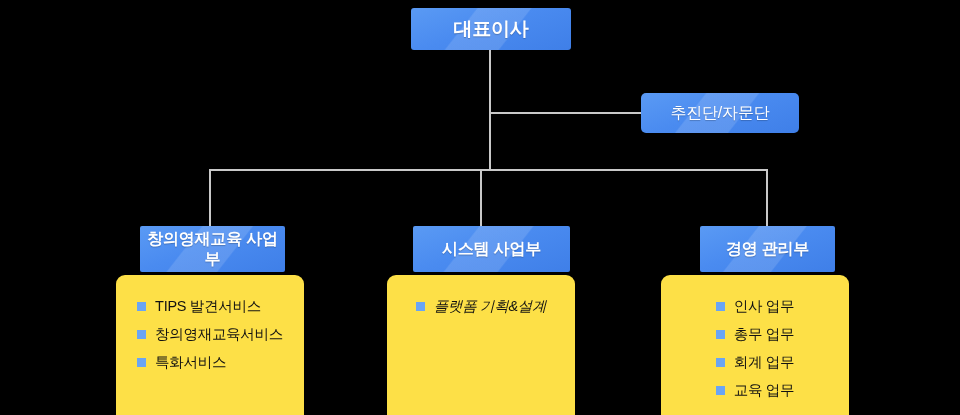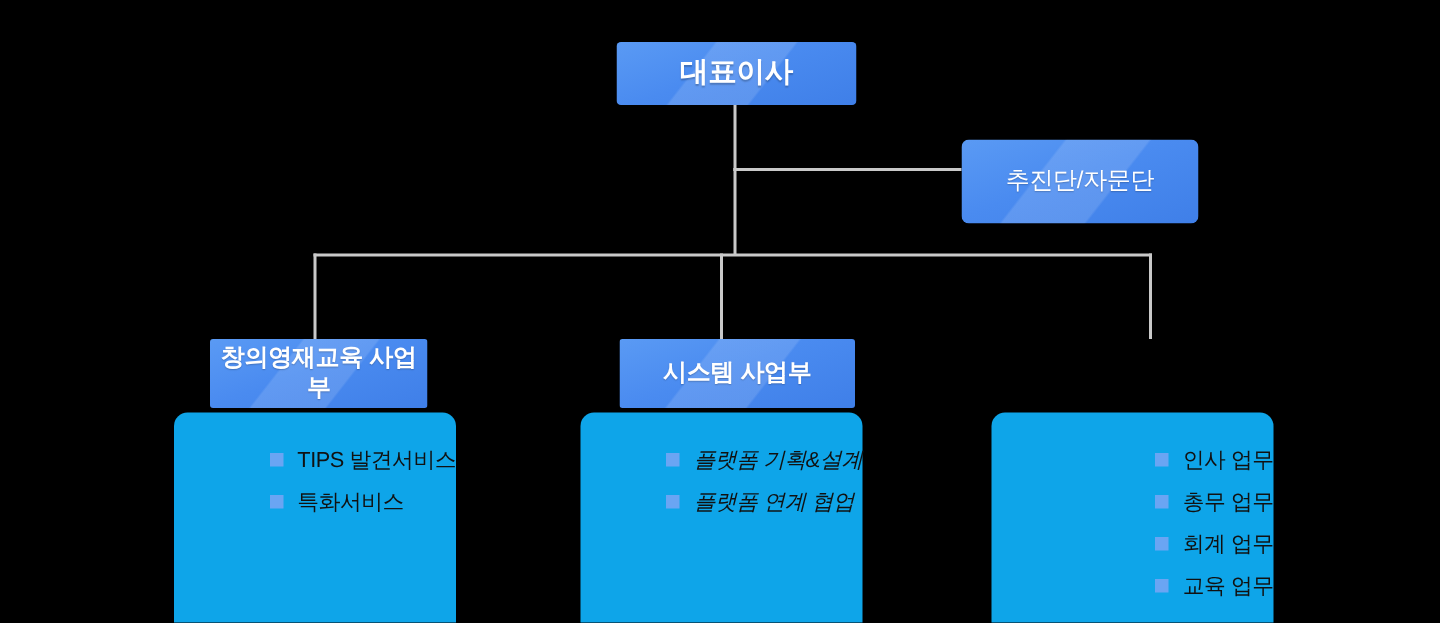--- a/index.html
+++ b/index.html
@@ -51,52 +51,51 @@
         rgba(255,255,255,0.00) 63%,
         rgba(255,255,255,0.00) 100%),
       linear-gradient(160deg, #5a9af4 0%, #4a8bf0 45%, #3f7fe8 100%);
     text-shadow: 0 1px 1px rgba(0,0,0,0.22);
   }
 
   .node-ceo {
     left: 411px;  top: 8px;
     width: 160px; height: 42px;
     font-size: 19px;
-    margin-top: 20px;
   }
 
   .node-advisory {
     left: 641px;  top: 93px;
-    width: 158px; height: 56px;
+    width: 158px; height: 40px;
     font-size: 16px;
     font-weight: normal;
     border-radius: 5px;
   }
 
   .node-dept {
     height: 46px;
     font-size: 16px;
     border-radius: 2px;
   }
   .node-dept-1 { left: 140px; top: 226px; width: 145px; }
   .node-dept-2 { left: 413px; top: 226px; width: 157px; }
   .node-dept-3 { left: 700px; top: 226px; width: 135px; }
 
   
   .card {
     position: absolute;
     top: 275px;
     height: 140px;
     box-sizing: border-box;
-    background: #0ea5e9;
+    background: #fde047;
     border-radius: 9px 9px 0 0;
     padding: 22px 0 0 0;
     display: flex;
     flex-direction: column;
-    align-items: flex-end;
+    align-items: center;
   }
   .card-1 { left: 116px; width: 188px; }
   .card-2 { left: 387px; width: 188px; font-style: italic; }
   .card-3 { left: 661px; width: 188px; }
 
   .card-list {
     list-style: none;
     margin: 0;
     padding: 0;
   }
@@ -140,44 +139,45 @@
   <div class="line line-v" style="left:766px; top:169px; height:57px;"></div>
 
   <div class="node node-ceo">대표이사</div>
 
   <div class="node node-advisory">추진단/자문단</div>
 
   <div class="node node-dept node-dept-1">창의영재교육 사업부</div>
 
   <div class="node node-dept node-dept-2">시스템 사업부</div>
 
+  <div class="node node-dept node-dept-3">경영 관리부</div>
 
   <div class="card card-1">
     <ul class="card-list">
       <li class="card-item">
         <span class="bullet"></span>
         <span>TIPS 발견서비스</span>
       </li>
       <li class="card-item">
         <span class="bullet"></span>
+        <span>창의영재교육서비스</span>
+      </li>
+      <li class="card-item">
+        <span class="bullet"></span>
         <span>특화서비스</span>
       </li>
     </ul>
   </div>
 
   <div class="card card-2">
     <ul class="card-list">
       <li class="card-item">
         <span class="bullet"></span>
         <span>플랫폼 기획&amp;설계</span>
       </li>
-      <li class="card-item">
-        <span class="bullet"></span>
-        <span>플랫폼 연계 협업</span>
-      </li>
     </ul>
   </div>
 
   <div class="card card-3">
     <ul class="card-list">
       <li class="card-item">
         <span class="bullet"></span>
         <span>인사 업무</span>
       </li>
       <li class="card-item">

